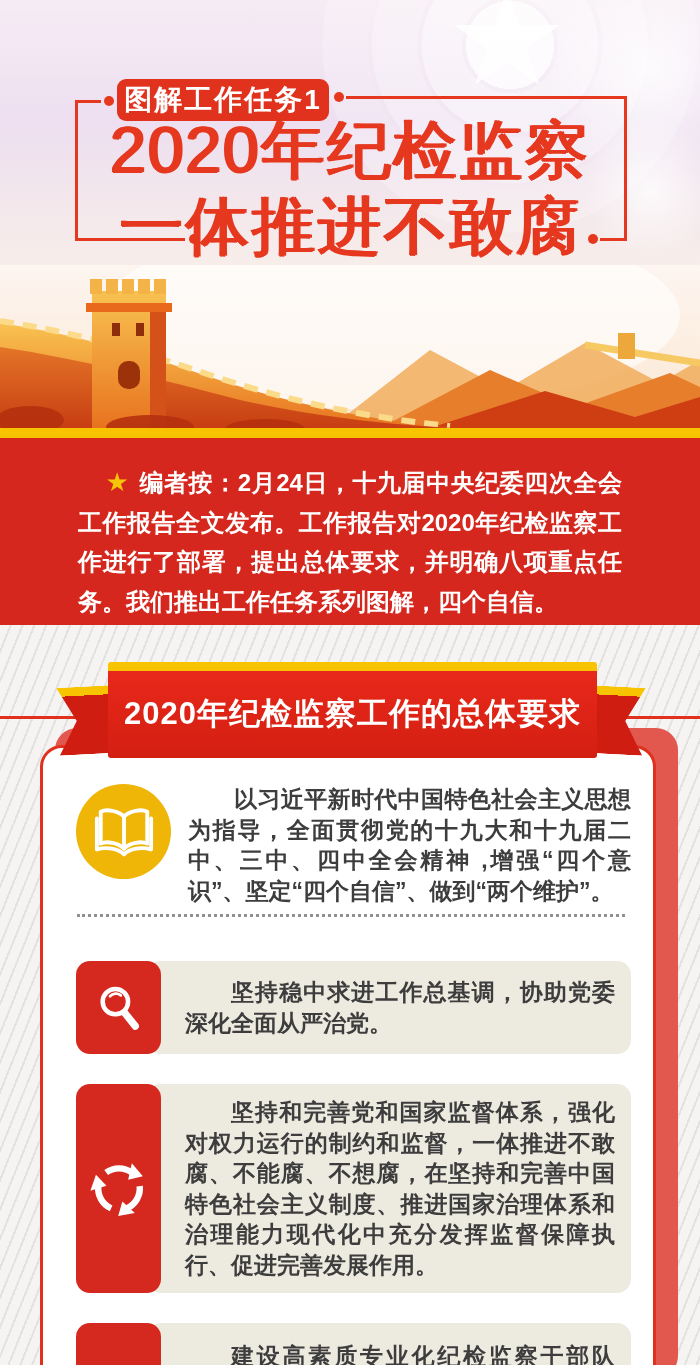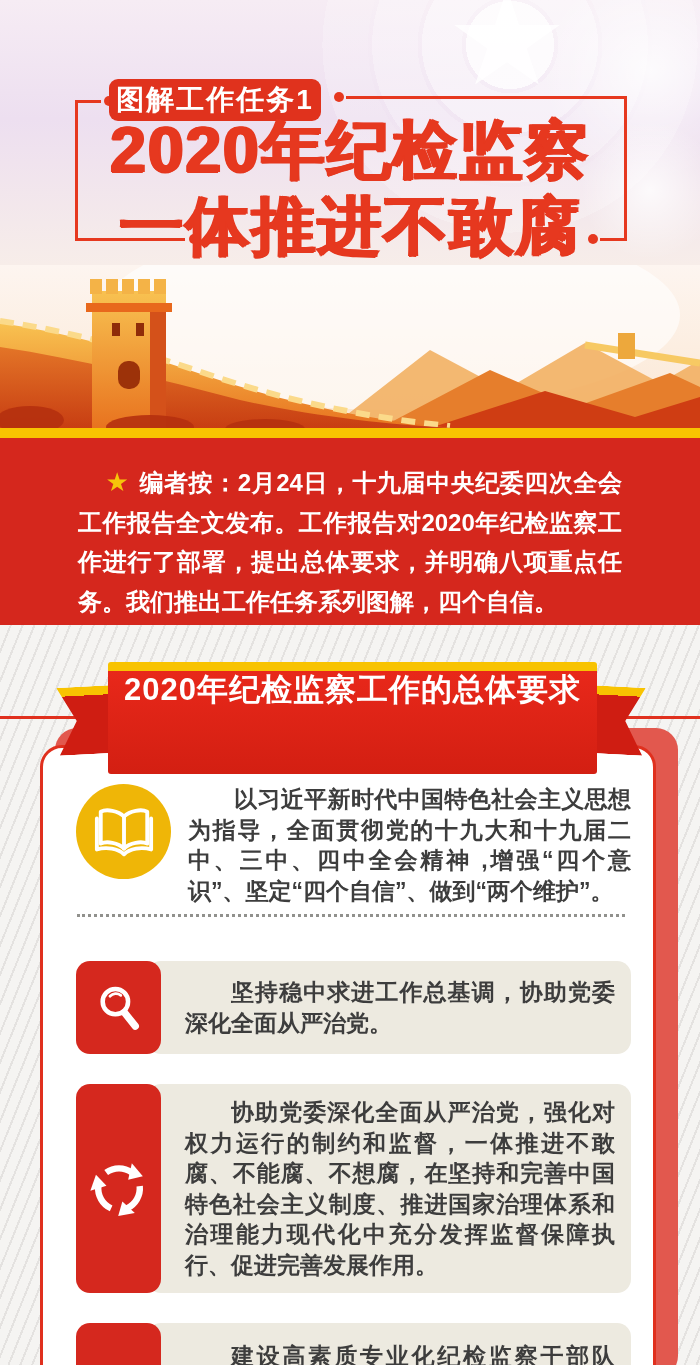--- a/index.html
+++ b/index.html
@@ -20,25 +20,25 @@
   .emblem-star{position:absolute;left:452px;top:-12px;width:110px;height:106px;
     background:rgba(255,255,255,.8);
     clip-path:polygon(50% 0%,61% 35%,98% 35%,68% 57%,79% 91%,50% 70%,21% 91%,32% 57%,2% 35%,39% 35%);}
   .petal{position:absolute;border-radius:50%;background:radial-gradient(circle,rgba(255,255,255,.8),rgba(255,255,255,0) 70%);}
   .petal.p1{right:-60px;top:-40px;width:220px;height:220px;}
   .petal.p2{right:-20px;top:120px;width:140px;height:140px;}
 
   .frame-line{position:absolute;background:#e6381f;}
   .frame-dot{position:absolute;width:10px;height:10px;border-radius:50%;background:#e6381f;}
 
-  .badge{position:absolute;left:109px;top:79px;width:212px;height:42px;border-radius:9px;
+  .badge{position:absolute;left:117px;top:79px;width:212px;height:42px;border-radius:9px;
          background:#e0321d;color:#fff;font-size:28px;font-weight:bold;letter-spacing:2px;
          display:flex;align-items:center;justify-content:center;}
   .big-title{position:absolute;left:0;top:112px;width:700px;text-align:center;
-         color:#e6381f;font-size:64px;font-weight:700;line-height:76px;letter-spacing:2px;
+         color:#e6381f;font-size:64px;font-weight:400;line-height:76px;letter-spacing:2px;
          text-shadow:2px 0 0 #e6381f,-1px 0 0 #e6381f,0 1px 0 #e6381f;}
 
   
   .wall{position:relative;height:163px;z-index:1;}
   .wall svg{display:block;width:700px;height:163px;}
 
   
   .yellow-strip{height:10px;background:#f8c301;}
   .editor{height:187px;background:#d5271d;padding:25px 78px 0 78px;box-sizing:border-box;}
   .editor p{margin:0;color:#fff;font-size:24px;font-weight:bold;line-height:39.5px;
@@ -58,23 +58,23 @@
 
   
   .tail{position:absolute;z-index:3;background:linear-gradient(180deg,#f8c301 0 9px,#cf1d12 9px);}
   .tail.left{left:58px;top:61px;width:72px;height:68px;transform:rotate(-3deg);
       clip-path:polygon(0 0,100% 0,100% 100%,0 100%,26% 50%);}
   .tail.right{left:572px;top:61px;width:72px;height:68px;transform:rotate(3deg);
       clip-path:polygon(0 0,100% 0,74% 50%,100% 100%,0 100%);}
   .fold{position:absolute;z-index:3;background:#a8150c;}
   .fold.left{left:108px;top:118px;width:24px;height:15px;clip-path:polygon(0 0,100% 0,100% 100%);}
   .fold.right{left:573px;top:118px;width:24px;height:15px;clip-path:polygon(0 0,100% 0,0 100%);}
-  .banner{position:absolute;left:108px;top:37px;width:489px;height:112px;z-index:4;border-radius:3px;
+  .banner{position:absolute;left:108px;top:37px;width:489px;height:96px;z-index:4;border-radius:3px;
       background:linear-gradient(180deg,#f8c301 0,#f8c301 9px,#e8281a 9px,#d31f12 100%);
-      display:flex;align-items:flex-start;justify-content:center;}
+      display:flex;align-items:center;justify-content:center;}
   .banner span{color:#fff;font-size:31px;font-weight:bold;letter-spacing:1px;margin-top:7px;}
 
   
   .block1{display:flex;margin:36px 22px 0 33px;}
   .circle-icon{flex:none;width:95px;height:95px;border-radius:50%;background:#efb607;
       display:flex;align-items:center;justify-content:center;}
   .btext{color:#3d3d3d;font-size:23px;font-weight:bold;line-height:30.5px;
       text-align:justify;text-indent:2em;}
   .block1 .btext{margin-left:17px;width:452px;}
   .divider{margin:8px 28px 0 34px;border-top:3px dotted #91918d;height:0;}
@@ -216,21 +216,21 @@
                 <polygon points="50,8 62,22 46,26"></polygon>
               </g>
               <g transform="rotate(240 36 36)">
                 <path d="M22 18 A 24 24 0 0 1 50 18" stroke="#ffffff" stroke-width="7" fill="none"></path>
                 <polygon points="50,8 62,22 46,26"></polygon>
               </g>
             </g>
           </svg>
         </div>
         <div class="text-panel">
-          <div class="btext">协助党委深化全面从严治党，强化对权力运行的制约和监督，一体推进不敢腐、不能腐、不想腐，在坚持和完善中国特色社会主义制度、推进国家治理体系和治理能力现代化中充分发挥监督保障执行、促进完善发展作用。</div>
+          <div class="btext">坚持和完善党和国家监督体系，强化对权力运行的制约和监督，一体推进不敢腐、不能腐、不想腐，在坚持和完善中国特色社会主义制度、推进国家治理体系和治理能力现代化中充分发挥监督保障执行、促进完善发展作用。</div>
         </div>
       </div>
 
       <div class="item-row r4">
         <div class="icon-panel">
           <svg width="62" height="62" viewBox="0 0 64 64">
             <g fill="#ffffff">
               <circle cx="21" cy="24" r="11"></circle>
               <circle cx="46" cy="24" r="11"></circle>
               <circle cx="33" cy="46" r="10"></circle>

